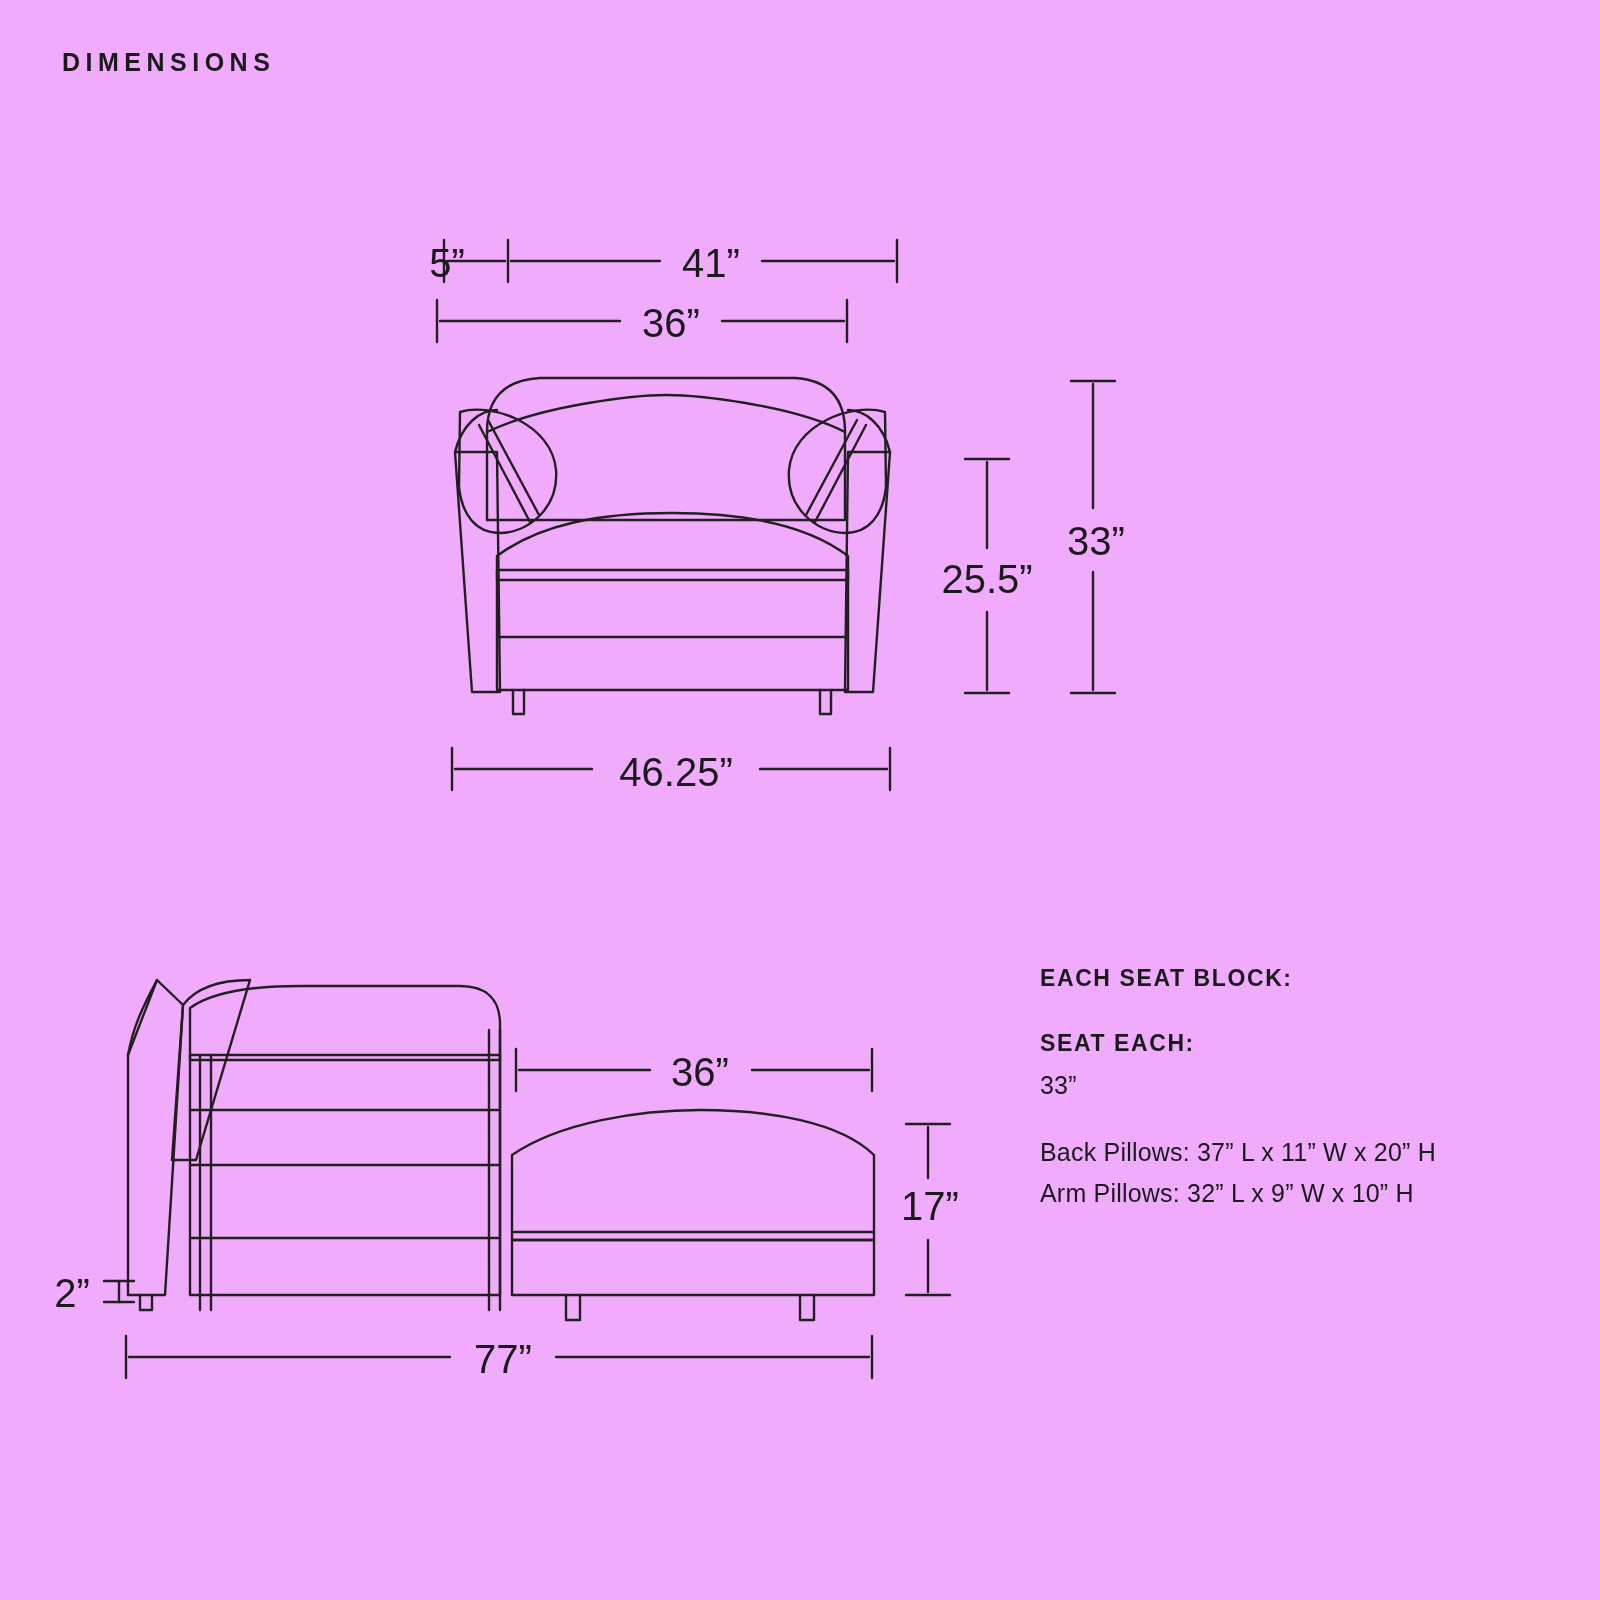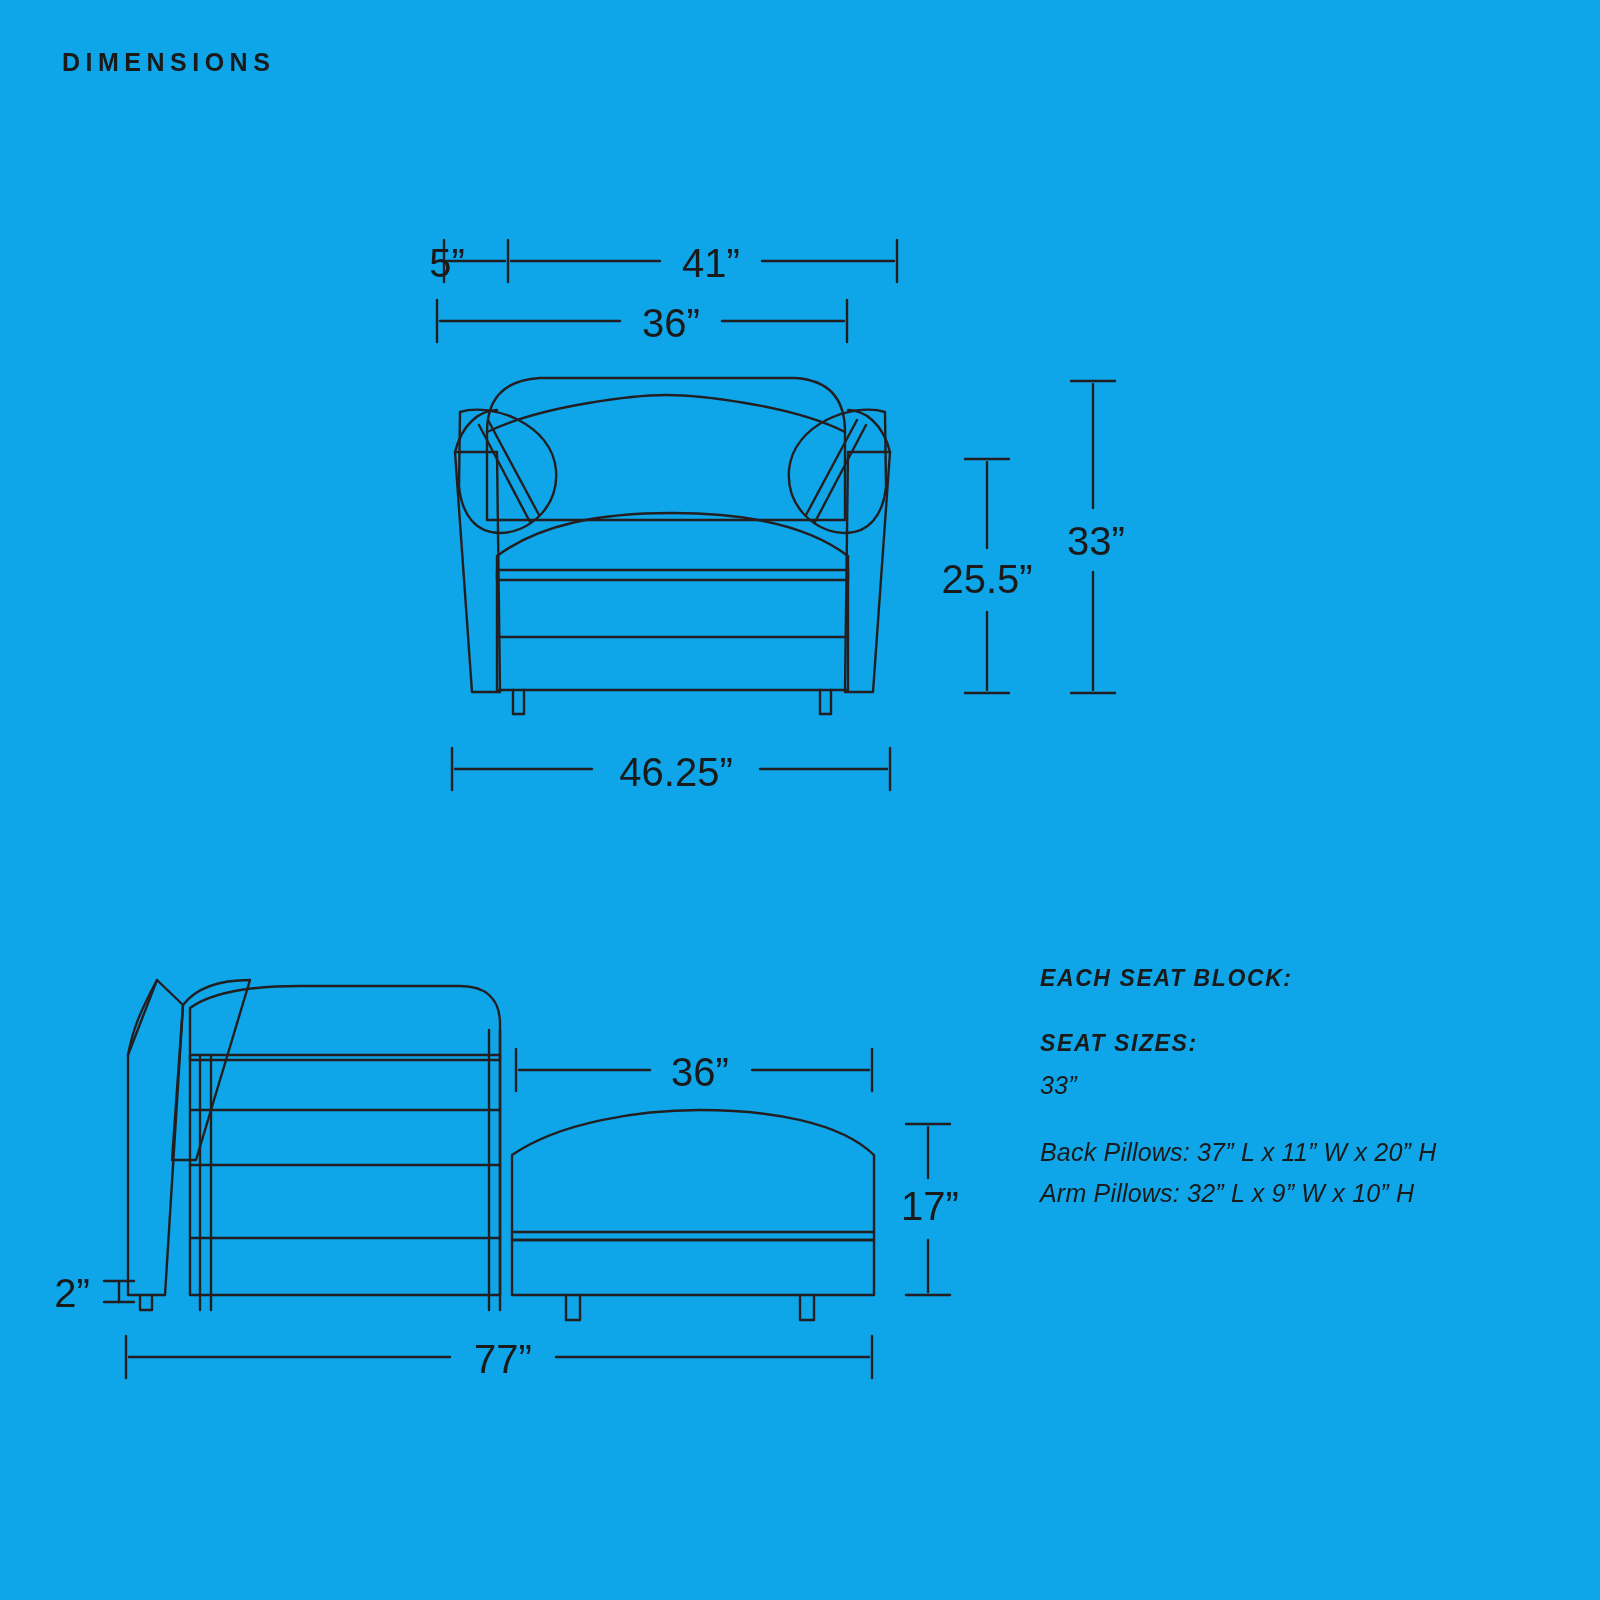--- a/index.html
+++ b/index.html
@@ -11,21 +11,21 @@
     width: 1600px;
     height: 1600px;
     position: relative;
     font-family: "Liberation Sans", sans-serif;
     color: #1a1a1a;
     overflow: hidden;
   }
   .page {
     position: absolute;
     inset: 0;
-    background: #0ea5e9;
+    background: #f0abfc;
   }
   #page-title {
     position: absolute;
     left: 62px;
     top: 48px;
     font-size: 25px;
     font-weight: bold;
     letter-spacing: 5.5px;
     color: #1a1a1a;
   }
@@ -42,21 +42,20 @@
     fill: #1a1a1a;
   }
   .specs {
     position: absolute;
     left: 1040px;
     top: 965px;
     width: 520px;
   }
   .spec-block {
     margin-bottom: 38px;
-    font-style: italic;
   }
   .spec-head {
     font-size: 23px;
     font-weight: bold;
     letter-spacing: 1.6px;
     color: #1a1a1a;
     margin-bottom: 14px;
   }
   .spec-line {
     font-size: 25px;
@@ -210,21 +209,21 @@
     <text class="dimtext" x="503" y="1373" text-anchor="middle">77”</text>
   </svg>
 
   <div class="specs">
 
     <div class="spec-block">
       <div class="spec-head">EACH SEAT BLOCK:</div>
     </div>
 
     <div class="spec-block">
-      <div class="spec-head">SEAT SIZES:</div>
+      <div class="spec-head">SEAT EACH:</div>
       <div class="spec-line">33”</div>
     </div>
 
     <div class="spec-block">
       <div class="spec-line">Back Pillows: 37” L x 11” W x 20” H</div>
       <div class="spec-line">Arm Pillows: 32” L x 9” W x 10” H</div>
     </div>
 
   </div>
 

